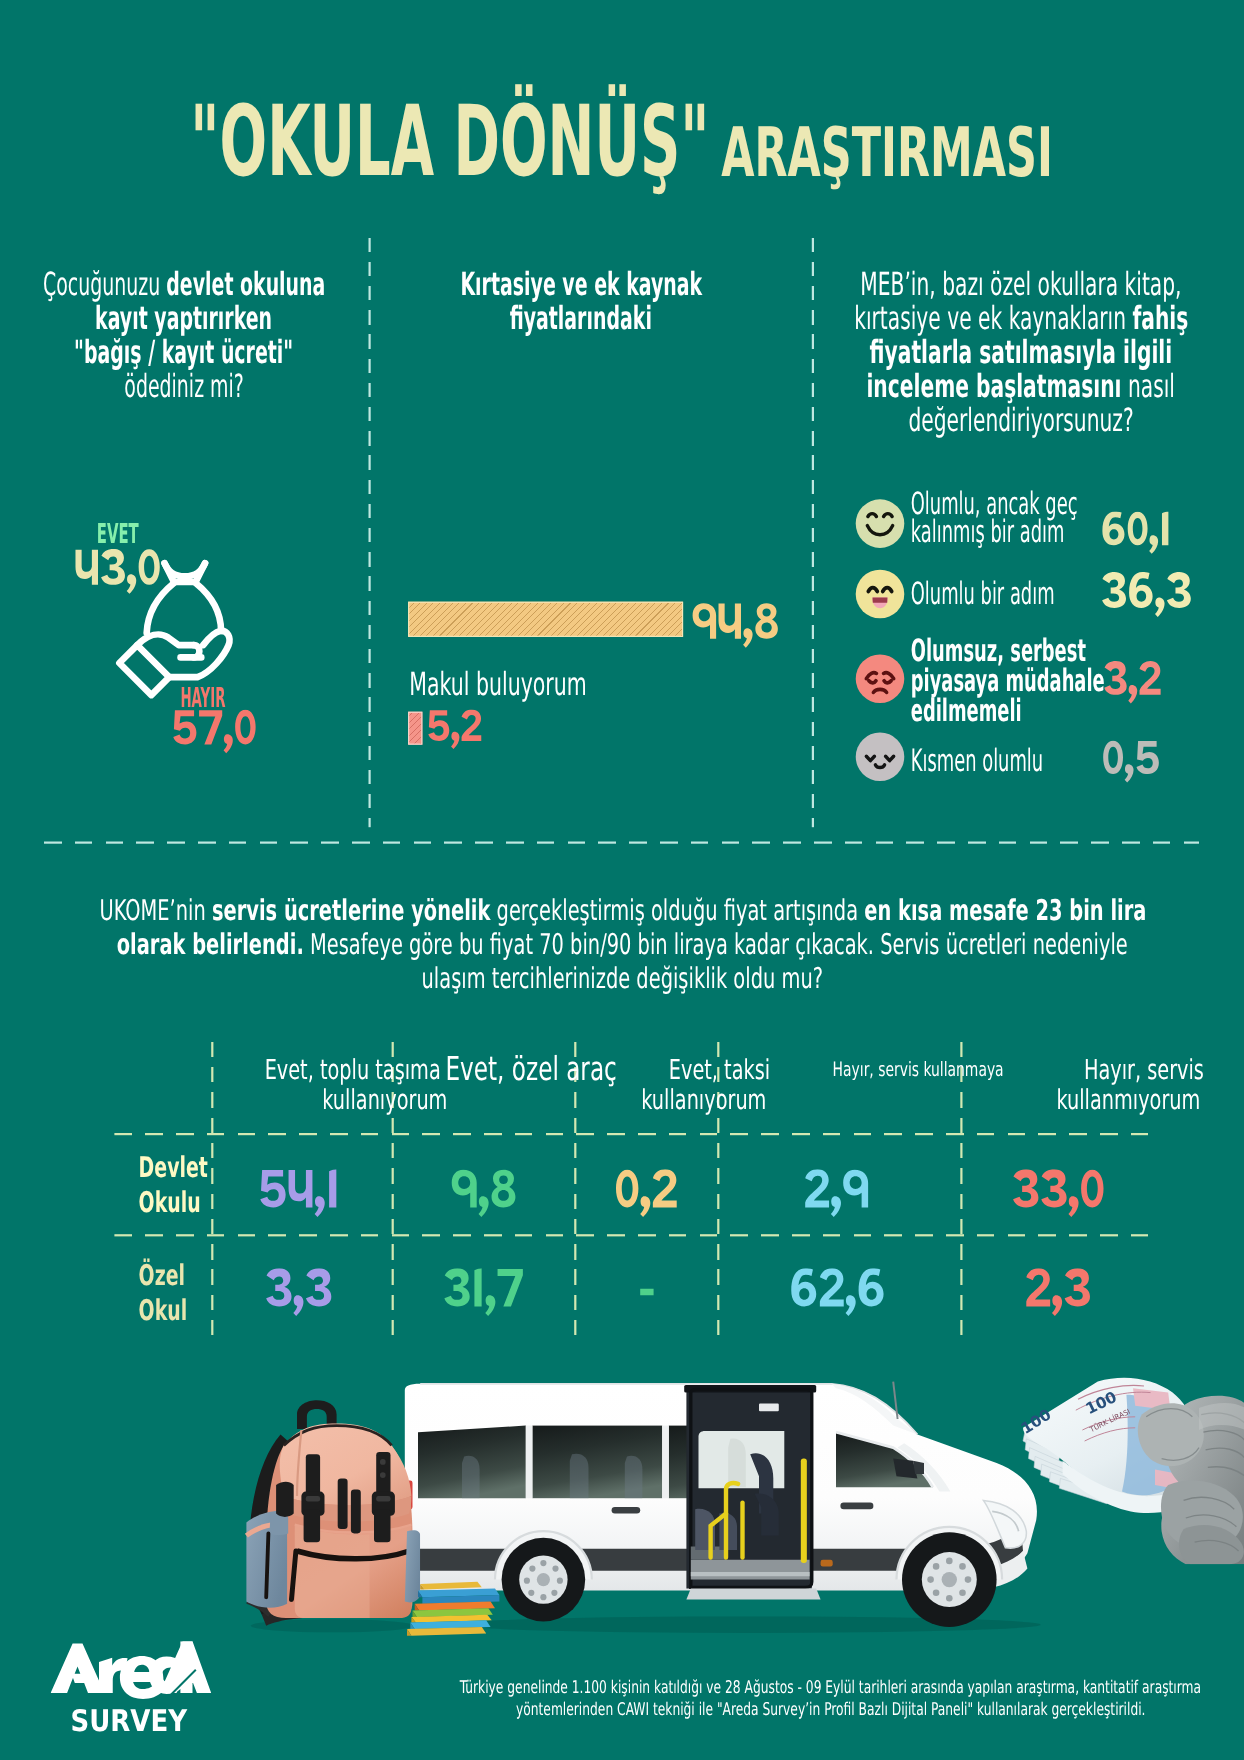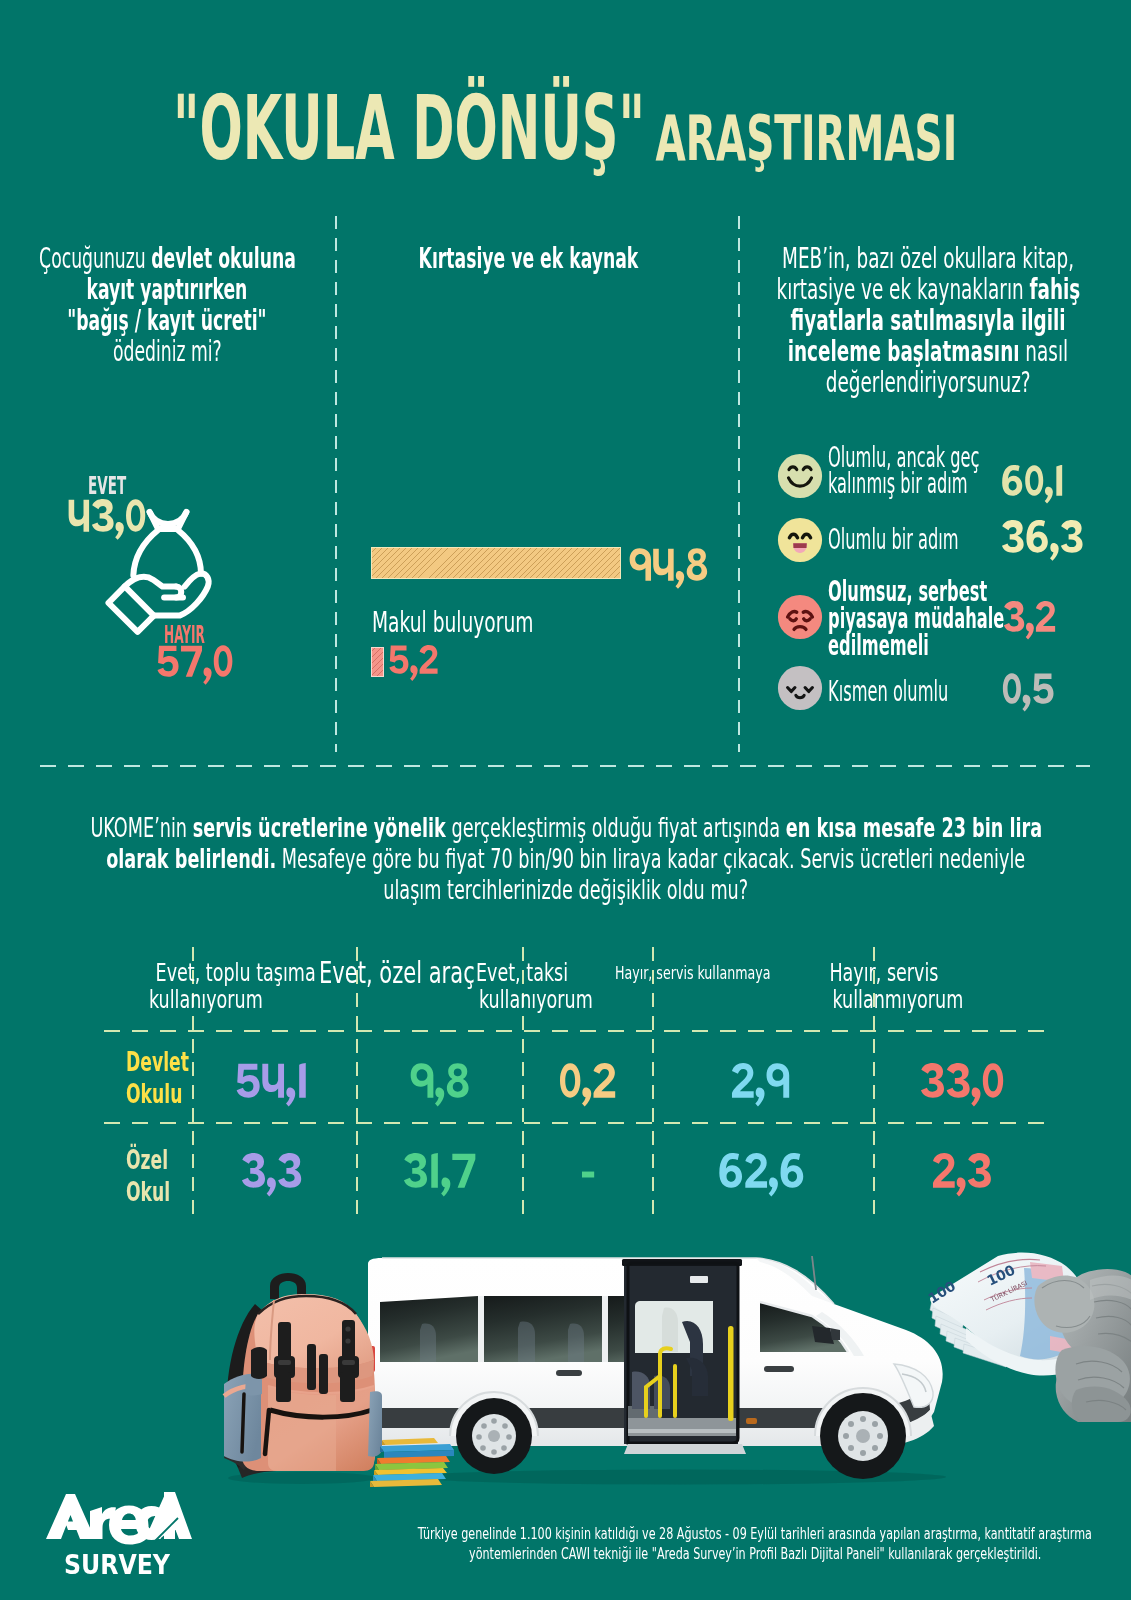--- a/index.html
+++ b/index.html
@@ -65,21 +65,21 @@
         -45deg, rgba(170,55,45,.40) 0 0.7px, rgba(0,0,0,0) 0.7px 4.2px);
     border:1.5px solid #f8d9cf;
   }
 
   
   .face { position:absolute; }
 
   
   .tcell { position:absolute; text-align:center; color:#ffffff;
            font-family:"DejaVu Sans Condensed","DejaVu Sans",sans-serif; }
-  .tcell .ln { display:block; white-space:nowrap; text-align:left; }
+  .tcell .ln { display:block; white-space:nowrap; text-align:right; }
   .tcell .sq { display:inline-block; transform:scaleX(var(--sx,0.70));
                transform-origin:center center; }
 
   
   .fnote { position:absolute; text-align:center; color:#ffffff;
            font-family:"DejaVu Sans Condensed","DejaVu Sans",sans-serif; }
   .fnote .ln { display:block; white-space:nowrap; text-align:center; }
   .fnote .sq { display:inline-block; transform:scaleX(var(--sx,0.74));
                transform-origin:center center; }
 </style>
@@ -118,21 +118,21 @@
 
       <path d="M70 107 L92 107"></path>
 
       <path d="M58 128 L88 128 C102 123 116 106 121 94 C124 86 120 78 112 79
                C106 80 101 85 94 94"></path>
 
       <path d="M84 94 C92 94 92 107 84 107"></path>
     </g>
   </svg>
 
-  <div class="abs" style="left:88px; top:471px; color:#e5e5e5; font-size:25px; font-weight:bold;">
+  <div class="abs" style="left:88px; top:471px; color:#86efac; font-size:25px; font-weight:bold;">
     <span class="cnd" style="--sx:0.60;">EVET</span>
   </div>
   <div class="hnum" style="top: 499px; left: 68px;">
       <svg width="78.2" height="42.2" viewBox="0 0 252 128" preserveAspectRatio="none">
         <g fill="#e9e5ae">
           <g transform="translate(0,0)">
             <path d="M2 2 L20 2 L20 47 C20 58 25 63 34 63 C43 63 48 58 50 49 L50 2 L68 2 L68 99 L50 99 L50 73 C45 80 38 83 30 83 C11 83 2 71 2 49 Z"></path>
           </g>
           <g transform="translate(74,0)">
             <path d="M4 19 C10 6 23 0 39 0 C58 0 70 10 70 25 C70 36 64 44 53 48 C65 52 73 61 73 74 C73 90 59 99 39 99 C21 99 8 92 3 78 L21 71 C24 79 29 82 38 82 C47 82 53 78 53 71 C53 63 47 59 35 59 L28 59 L28 43 L34 43 C45 43 50 39 50 32 C50 25 45 21 39 21 C32 21 27 24 24 31 Z"></path>
@@ -164,20 +164,21 @@
           </g>
           <g transform="translate(189,0)">
             <path d="M34 1 C15 1 3 22 3 50 C3 78 15 99 34 99 C53 99 65 78 65 50 C65 22 53 1 34 1 Z M34 19 C44 19 49 33 49 50 C49 67 44 81 34 81 C24 81 19 67 19 50 C19 33 24 19 34 19 Z"></path>
           </g>
         </g>
       </svg>
     </div>
 
   <div class="qtext" style="left:268px; top:243px; width:520px; font-size:29px; line-height:31px; --sx:0.66;">
     <span class="ln"><span class="sq"><b>Kırtasiye ve ek kaynak</b></span></span>
+    <span class="ln"><span class="sq"><b>fiyatlarındaki</b></span></span>
   </div>
 
 
   <div class="bar hatch" style="left:371px; top:547px; width:250px; height:32px;"></div>
   <div class="hnum" style="top: 548px; left: 629px;">
       <svg width="79.4" height="42.2" viewBox="0 0 256 128" preserveAspectRatio="none">
         <g fill="#f5cc83">
           <g transform="translate(0,0)">
             <path d="M34 1 C14 1 2 15 2 35 C2 55 14 68 33 68 C41 68 48 65 53 61 L53 99 L71 99 L71 35 C71 14 56 1 34 1 Z M36 18 C46 18 53 25 53 35 C53 44 46 51 36 51 C27 51 20 44 20 35 C20 25 27 18 36 18 Z"></path>
           </g>
@@ -368,21 +369,21 @@
     <span class="ln"><span class="sq">kullanıyorum</span></span>
   </div>
   <div class="tcell" style="left:593px; top:959px; width:341px; font-size:18px; line-height:27px; --sx:0.78;">
     <span class="ln"><span class="sq">Hayır, servis kullanmaya</span></span>
   </div>
   <div class="tcell" style="left:814px; top:959px; width:296px; font-size:25px; line-height:27px; --sx:0.78;">
     <span class="ln"><span class="sq">Hayır, servis</span></span>
     <span class="ln"><span class="sq">kullanmıyorum</span></span>
   </div>
 
-  <div class="abs" style="left:126px; top:1046px; font-size:26px; line-height:32px; color:#fde047; font-weight:bold;">
+  <div class="abs" style="left:126px; top:1046px; font-size:26px; line-height:32px; color:#fef9c3; font-weight:bold;">
     <span class="cnd" style="--sx:0.735; display:block;">Devlet</span>
     <span class="cnd" style="--sx:0.735; display:block;">Okulu</span>
   </div>
   <div class="abs" style="left:126px; top:1144px; font-size:26px; line-height:32px; color:#e9e5ae; font-weight:bold;">
     <span class="cnd" style="--sx:0.735; display:block;">Özel</span>
     <span class="cnd" style="--sx:0.735; display:block;">Okul</span>
   </div>
 
   <div class="hnum" style="top: 1063px; left: 235.316px;">
       <svg width="73.4" height="44.8" viewBox="0 0 223 128" preserveAspectRatio="none">

